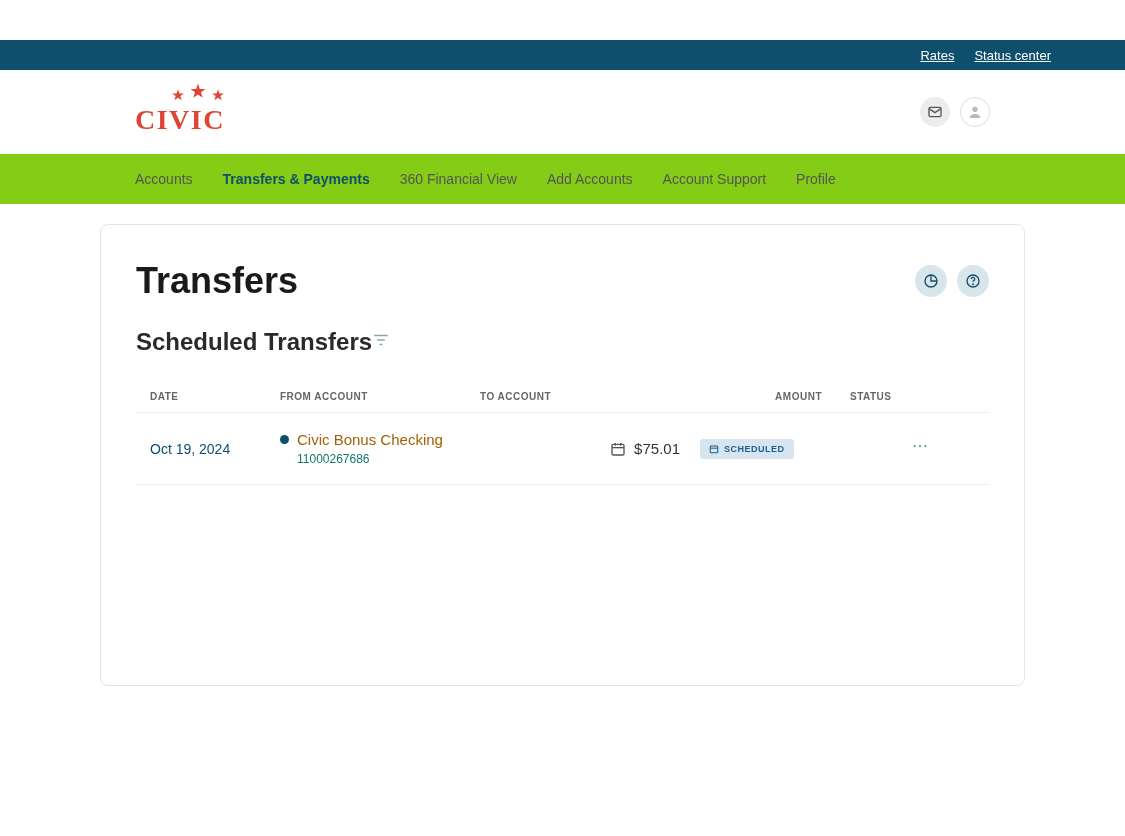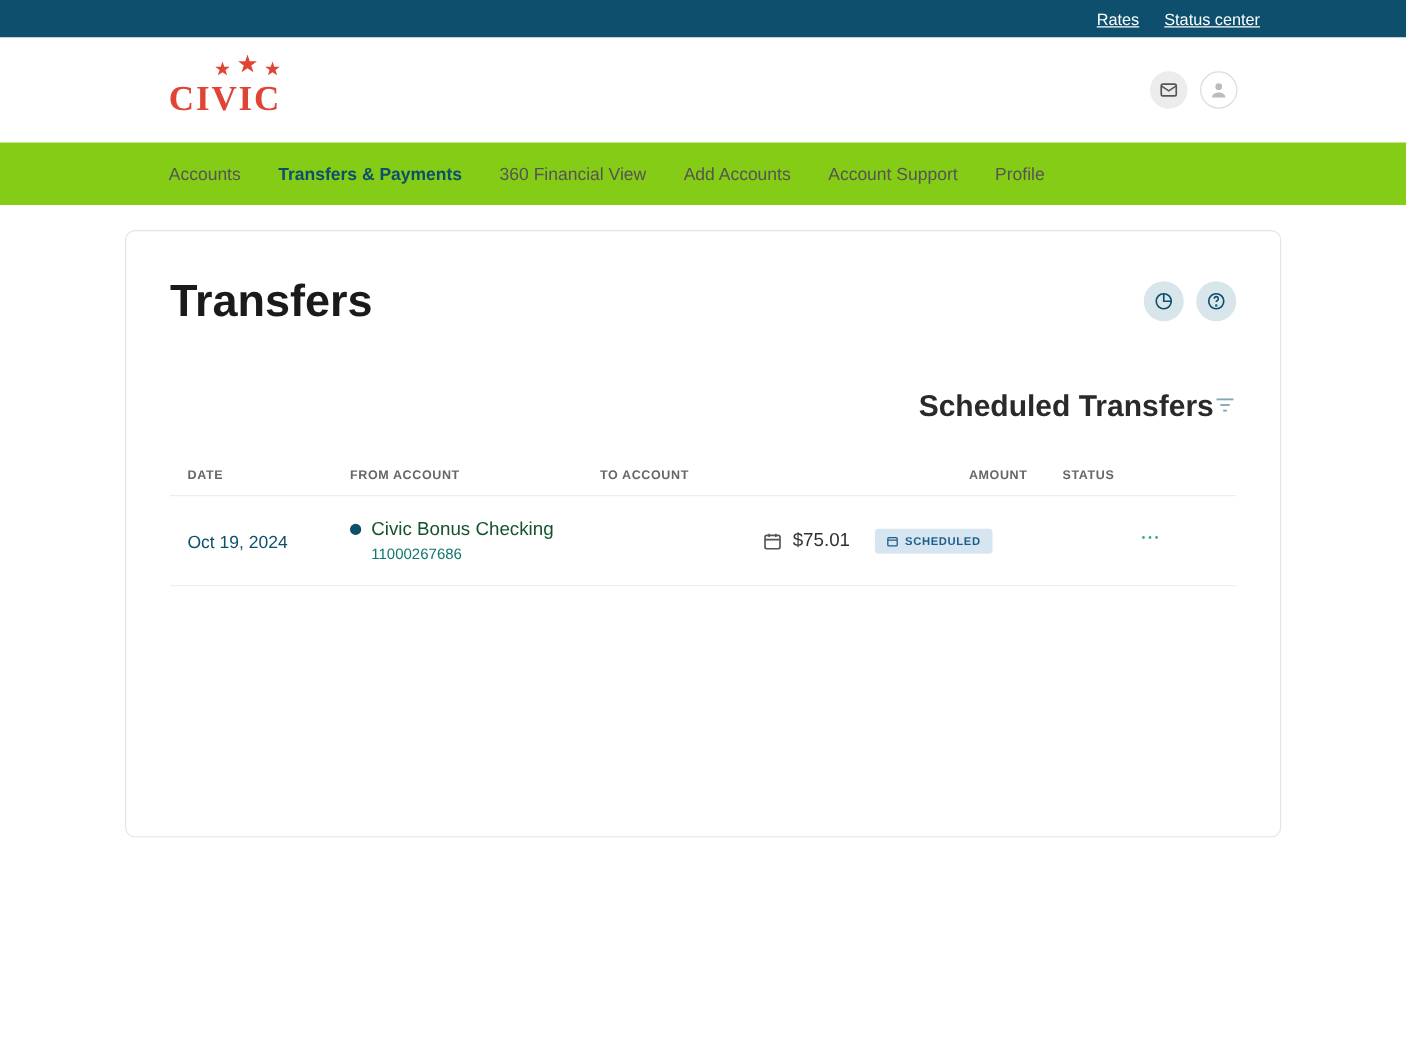--- a/index.html
+++ b/index.html
@@ -1,18 +1,18 @@
 <!DOCTYPE html>
 <html><head>
 <meta charset="utf-8">
 <style>
   * { box-sizing: border-box; margin: 0; padding: 0; }
   body { font-family: -apple-system, BlinkMacSystemFont, "Segoe UI", Arial, sans-serif; background: #fff; color: #333; width: 1125px; }
   
-  .top-bar { background: #0d4f6c; height: 30px; display: flex; justify-content: flex-end; align-items: center; padding-right: 117px; gap: 20px; }
+  .top-bar { background: #0d4f6c; height: 30px; display: flex; justify-content: flex-end; align-items: center; padding-right: 74px; gap: 20px; margin-top: 40px; }
   .top-bar a { color: #fff; font-size: 13px; text-decoration: underline; }
   
   .header { display: flex; justify-content: space-between; align-items: center; padding: 18px 135px 18px 135px; background: #fff; }
   .logo { display: flex; flex-direction: column; align-items: flex-end; }
   .logo-stars { display: flex; gap: 4px; margin-bottom: -2px; }
   .star { width: 14px; height: 14px; fill: #e04434; }
   .star.center { width: 18px; height: 18px; transform: translateY(-6px); }
   .logo-text { font-size: 28px; font-weight: 700; color: #e04434; letter-spacing: 1.5px; font-family: Georgia, serif; text-transform: uppercase; }
   .header-icons { display: flex; gap: 10px; }
   .hicon { width: 30px; height: 30px; border-radius: 50%; display: flex; align-items: center; justify-content: center; background: #ececec; cursor: pointer; }
@@ -27,37 +27,37 @@
   .card-header { display: flex; justify-content: space-between; align-items: center; }
   .page-title { font-size: 36px; font-weight: 800; color: #1a1a1a; }
   .title-actions { display: flex; gap: 10px; }
   .taction { width: 32px; height: 32px; border-radius: 50%; background: #d8e6ec; display: flex; align-items: center; justify-content: center; cursor: pointer; }
   
   .tabs { display: flex; gap: 22px; margin-top: 20px; border-bottom: 1px solid #ddd; position: relative; }
   .tab { font-size: 15px; font-weight: 700; color: #333; padding-bottom: 10px; cursor: pointer; }
   .tab.active { color: #555; border-bottom: 2px solid #0d4f6c; }
   .tab-highlight { position: absolute; width: 70px; height: 70px; border: 2px solid #eee; border-radius: 50%; top: -24px; box-shadow: 0 4px 12px rgba(0,0,0,0.08); pointer-events: none; left: 384px; }
   
-  .section-head { display: flex; justify-content: flex-end; align-items: center; margin-top: 50px; }
+  .section-head { display: flex; justify-content: flex-start; align-items: center; margin-top: 26px; }
   .section-title { font-size: 24px; font-weight: 700; color: #2a2a2a; }
   .filter-btn { cursor: pointer; opacity: 0.5; }
   
   .table { margin-top: 25px; }
   .thead { display: grid; grid-template-columns: 130px 200px 220px 150px 140px 40px; gap: 0; padding: 10px 14px; }
   .th { font-size: 10px; font-weight: 700; letter-spacing: 0.5px; color: #666; text-transform: uppercase; }
   .th.amount { text-align: right; padding-right: 28px; }
   
   .trow { display: grid; grid-template-columns: 130px 200px 220px 150px 140px 40px; gap: 0; padding: 18px 14px; border-top: 1px solid #eee; border-bottom: 1px solid #eee; align-items: center; }
   .td-date { color: #0d4f6c; font-size: 14px; }
   .td-acct { display: flex; flex-direction: column; }
   .acct-top { display: flex; align-items: center; gap: 8px; }
   .dot { width: 9px; height: 9px; border-radius: 50%; flex-shrink: 0; }
   .dot.blue { background: #0d4f6c; }
   .dot.red { background: #e04434; }
-  .acct-name { font-size: 15px; color: #14532d; }
+  .acct-name { font-size: 15px; color: #a16207; }
   .acct-num { font-size: 12px; color: #0f766e; margin-left: 17px; margin-top: 4px; }
   .td-amount { display: flex; align-items: center; justify-content: flex-end; gap: 8px; font-size: 15px; color: #333; padding-right: 20px; }
   .td-status { }
   .badge { display: inline-flex; align-items: center; gap: 5px; background: #d6e5f0; color: #1c5f8f; font-size: 9px; font-weight: 700; letter-spacing: 0.5px; padding: 5px 9px; border-radius: 3px; }
   .td-more { color: #4a6; font-size: 18px; cursor: pointer; text-align: center; }
 </style>
 </head>
 <body>
 
 <div class="top-bar">

